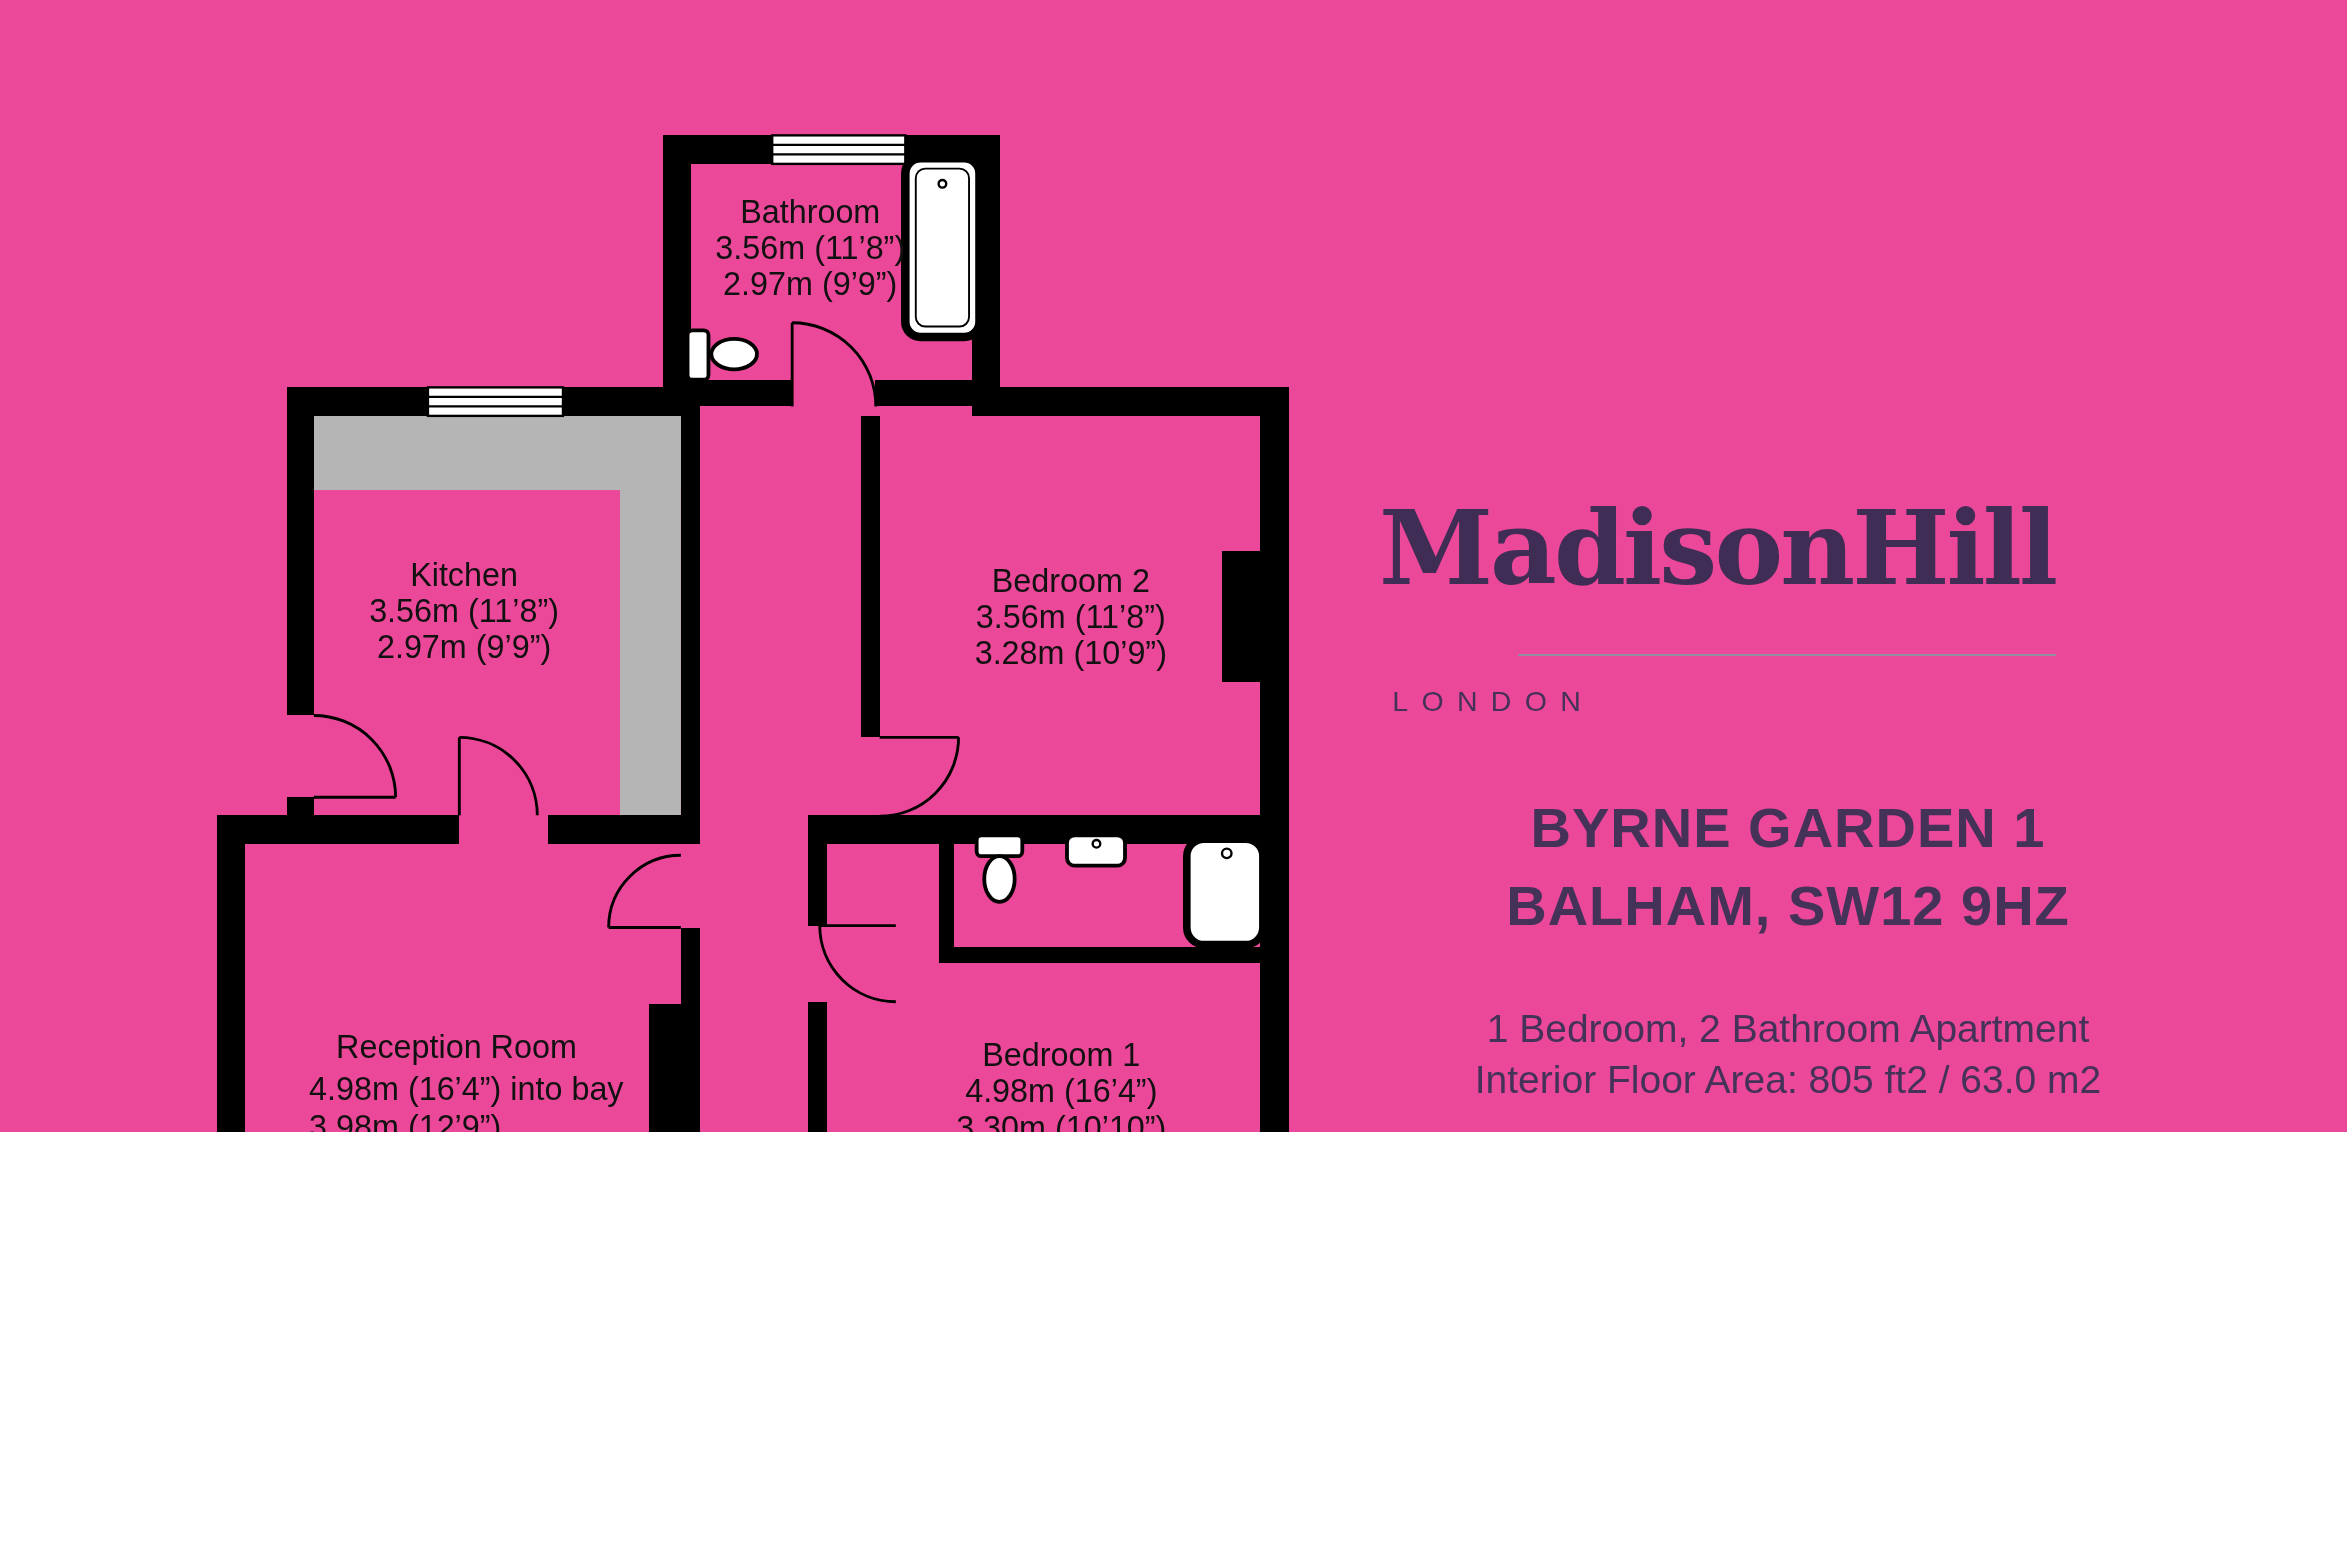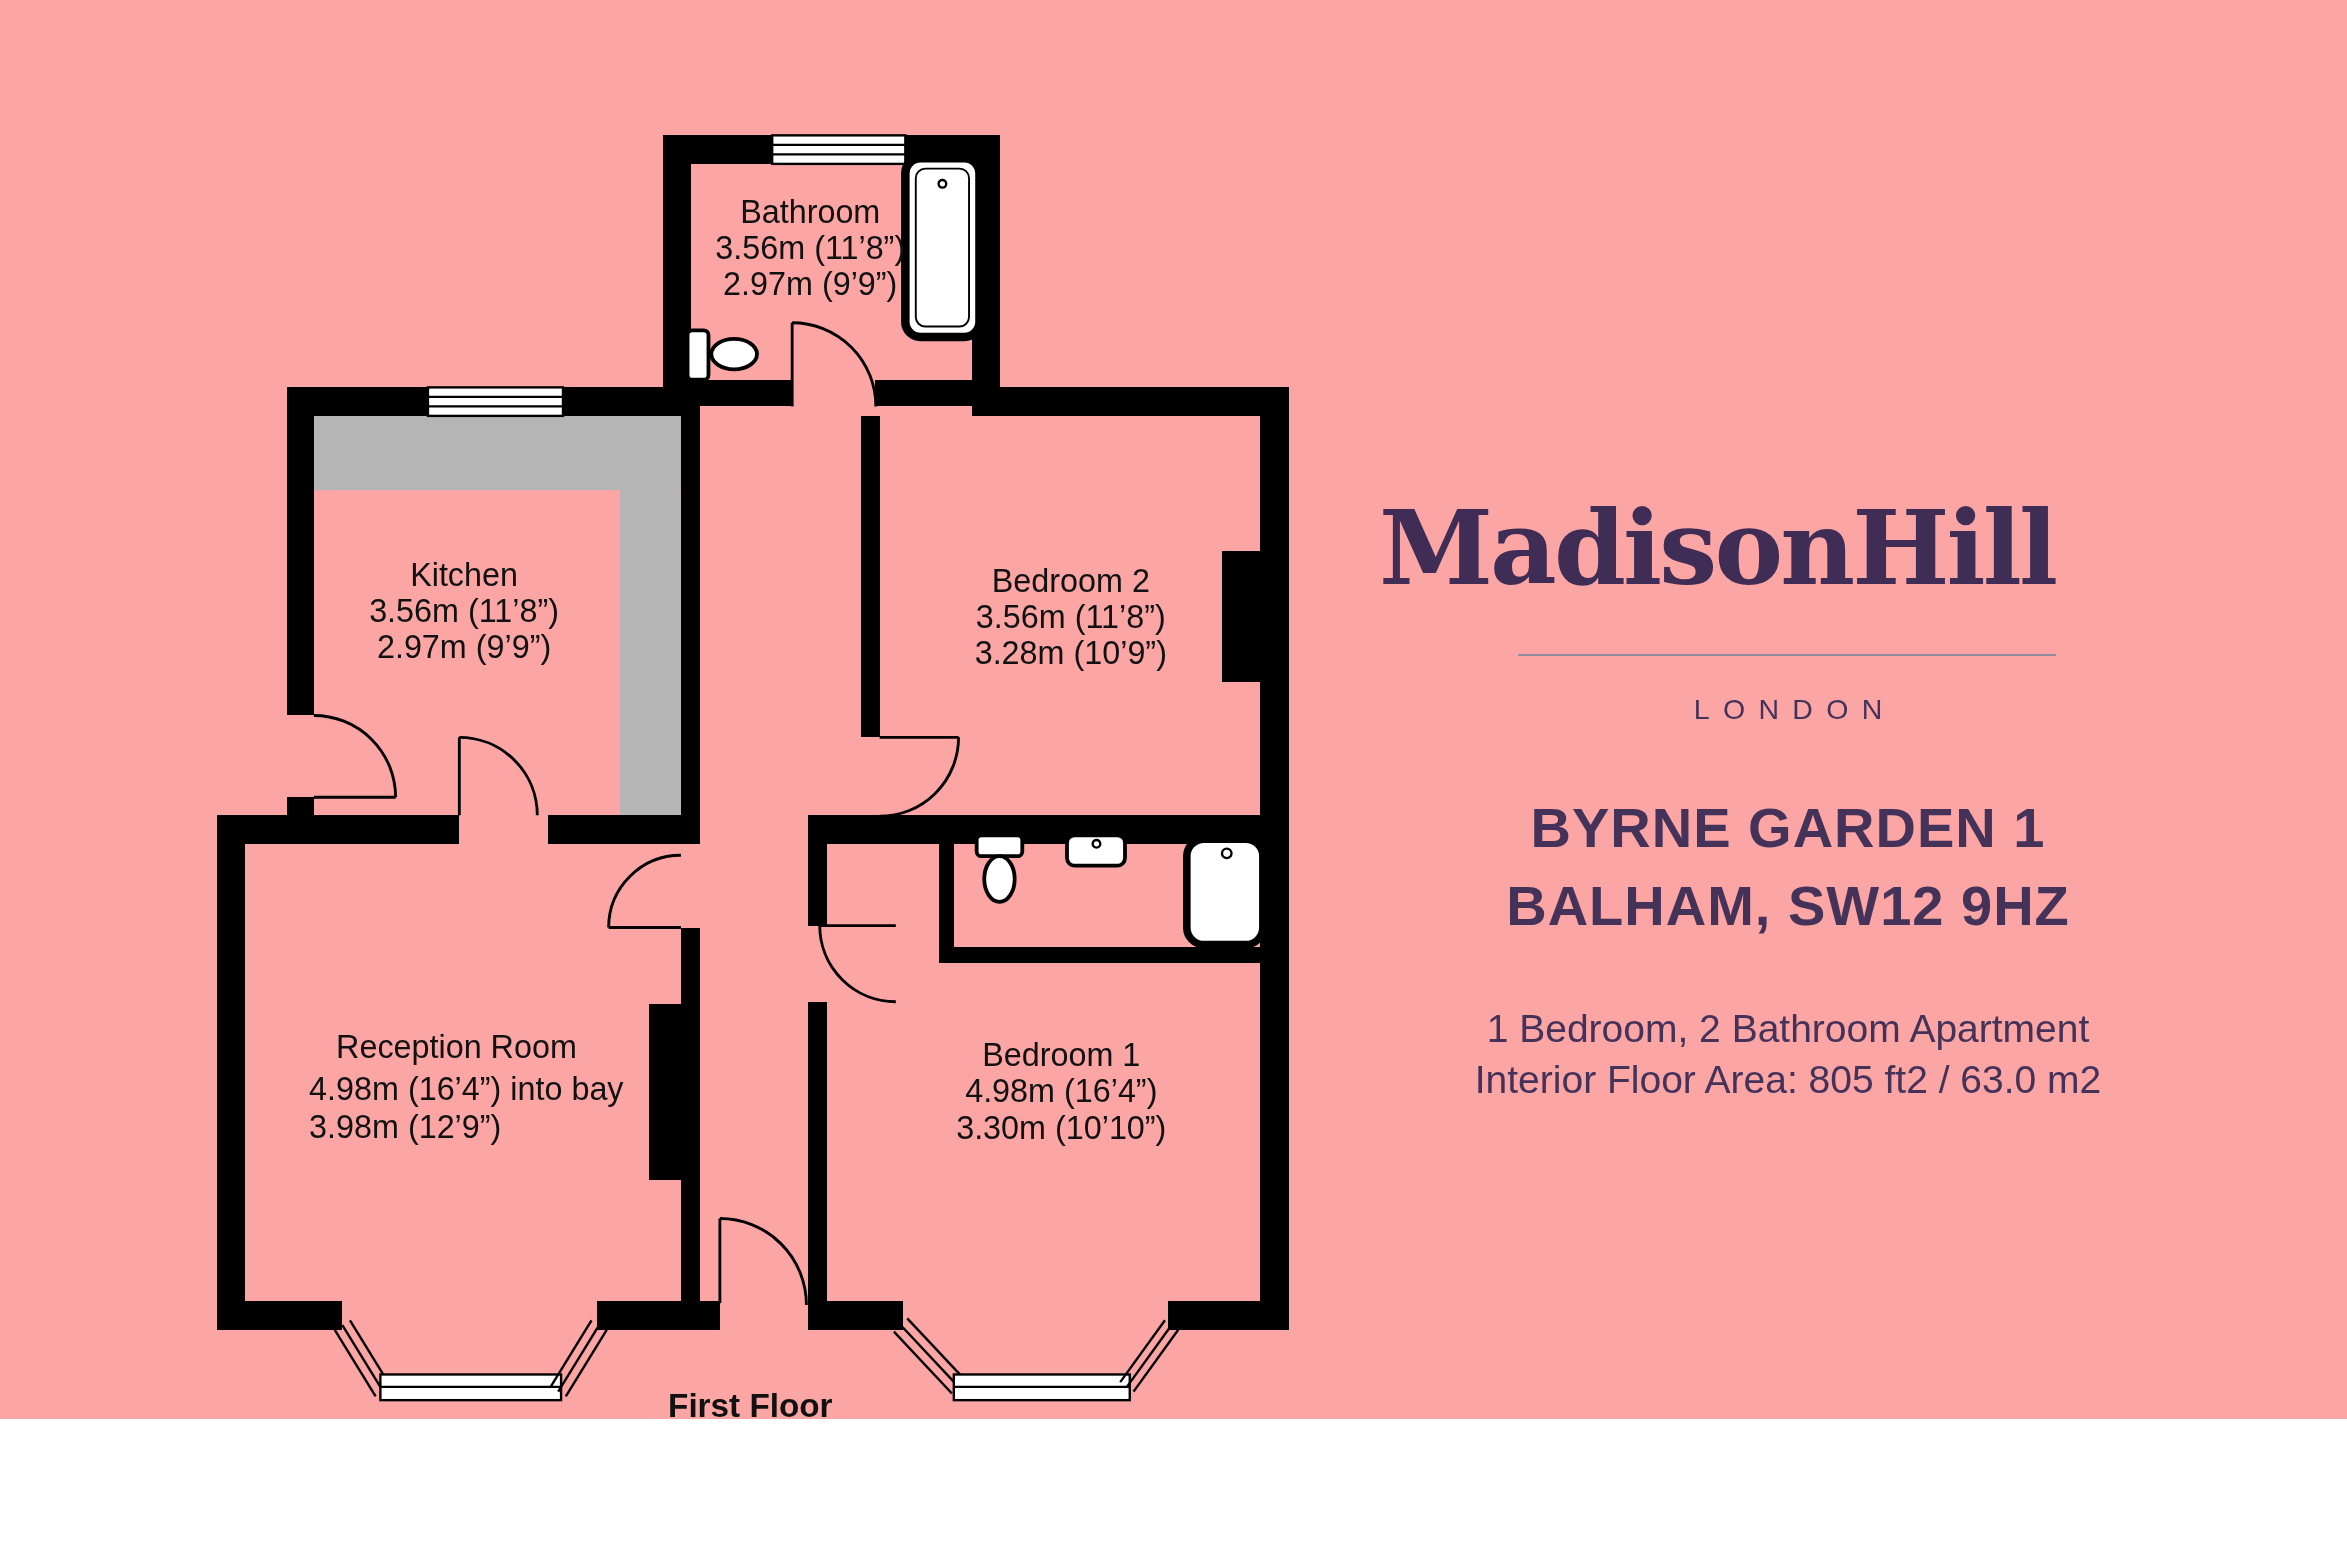--- a/index.html
+++ b/index.html
@@ -1,34 +1,34 @@
 <!DOCTYPE html>
 <html style="font-size:15px"><head>
 <meta charset="utf-8">
 <style>
   html,body{margin:0;padding:0;background:#ffffff;}
-  #canvas{position:relative;width:2347px;height:1419px;background:#fca5a5;overflow:hidden;
+  #canvas{position:relative;width:2347px;height:1132px;background:#ec4899;overflow:hidden;
           font-family:"Liberation Sans", sans-serif;}
   #plan-svg{position:absolute;left:0;top:0;}
   .room-label{font-family:"Liberation Sans", sans-serif;font-size:34px;font-weight:500;fill:#111111;}
   .floor-label{font-family:"Liberation Sans", sans-serif;font-size:35px;font-weight:700;fill:#111111;}
   .wall{fill:#000000;}
   .counter{fill:#b5b5b5;}
   .doorline{stroke:#000000;stroke-width:3;fill:none;}
   .winline{stroke:#000000;stroke-width:2.5;fill:none;}
   .winrect{fill:#ffffff;stroke:#000000;stroke-width:2.5;}
   .fixture{fill:#ffffff;stroke:#000000;}
   
   .brand{position:absolute;left:1379px;top:0;width:818px;height:1565px;color:#443259;}
   .logo-script{position:absolute;left:0;top:487px;width:818px;text-align:left;
       font-family:"DejaVu Serif", serif;font-weight:700;
       font-size:103px;letter-spacing:-2.9px;color:#3f2d55;white-space:nowrap;}
   .brand-divider{position:absolute;left:139px;top:654px;width:538px;height:1.9px;background:#948ca1;}
-  .london{position:absolute;left:0;top:685px;width:818px;text-align:center;
-      font-size:28.5px;font-weight:400;letter-spacing:13.3px;padding-left:13.3px;box-sizing:border-box;color:#443259;margin-top:8px;}
+  .london{position:absolute;left:0;top:685px;width:818px;text-align:left;
+      font-size:28.5px;font-weight:400;letter-spacing:13.3px;padding-left:13.3px;box-sizing:border-box;color:#443259;}
   .address{position:absolute;left:0;top:789px;width:818px;text-align:center;
       font-size:56px;font-weight:700;line-height:78px;letter-spacing:1px;color:#443259;white-space:nowrap;}
   .summary{position:absolute;left:0;top:1003px;width:818px;text-align:center;
       font-size:39px;font-weight:300;line-height:51px;color:#443259;white-space:nowrap;}
 </style>
 </head>
 <body>
 
 <div id="canvas">
 

